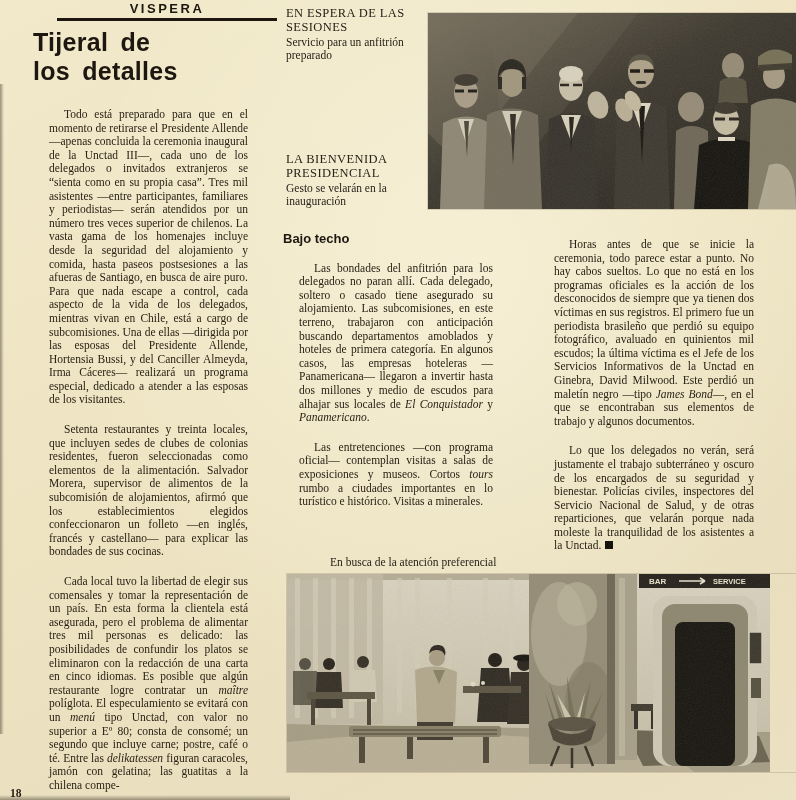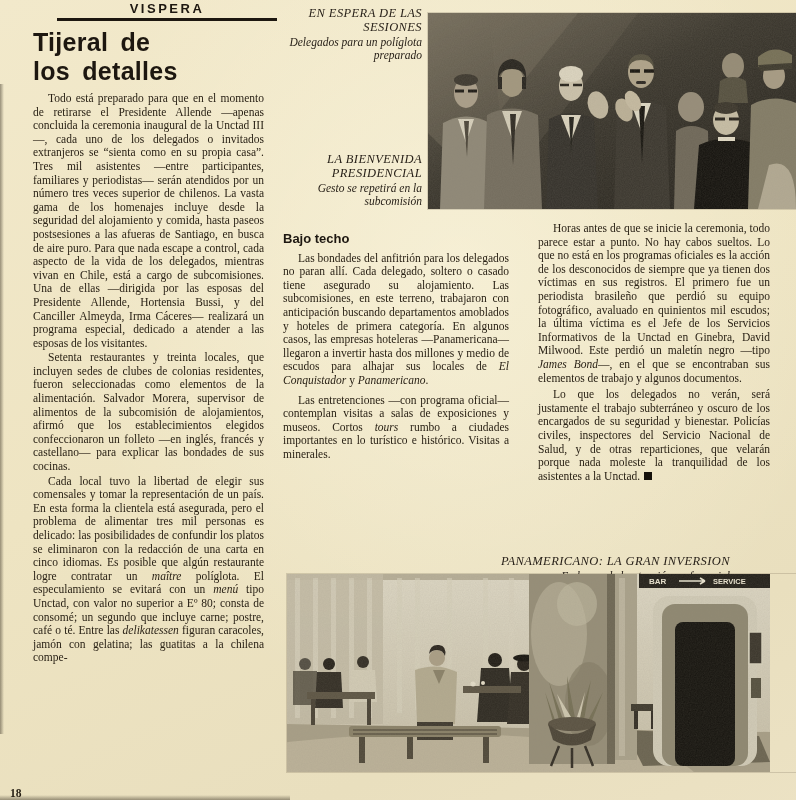--- a/index.html
+++ b/index.html
@@ -27,33 +27,33 @@
     background:#1d1710;}
 
   
   .headline{position:absolute;left:33px;top:28px;width:240px;
     font-family:"Liberation Sans",sans-serif;font-weight:bold;
     font-size:25px;line-height:29px;color:#1d1710;word-spacing:5px;letter-spacing:.3px;}
 
   
   .col{position:absolute;font-size:11.5px;line-height:13.6px;text-align:justify;
     color:#2a2216;}
-  .col p{margin:0;text-indent:15px;}
+  .col p{margin:16px;text-indent:15px;}
   .col p.noindent{text-indent:0;}
   .col p + p{margin-top:1px;}
   .col-left{left:33px;top:92px;width:231px;}
   .col-mid{left:283px;top:222px;width:226px;}
   .col-right{left:538px;top:222px;width:232px;}
   .subhead{font-family:"Liberation Sans",sans-serif;font-weight:bold;
     font-size:13px;margin:10px 0 6px 0;color:#1d1710;}
   .endmark{display:inline-block;width:8px;height:8px;background:#16120c;
     margin-left:4px;vertical-align:baseline;}
 
   
-  .caption{position:absolute;text-align:right;font-style:italic;color:#2922156;
+  .caption{position:absolute;text-align:left;color:#2922156;
     color:#29221a;}
   .caption .kicker{font-size:12.5px;line-height:14px;letter-spacing:.4px;}
   .caption .sub{font-size:11.5px;line-height:13px;margin-top:2px;}
   .cap-sessions{left:286px;top:6px;width:136px;}
   .cap-welcome{left:286px;top:152px;width:136px;}
   .cap-panam{left:330px;top:554px;width:400px;}
 
   .pagenum{position:absolute;left:10px;top:750px;font-weight:bold;
     font-size:11.5px;color:#241d12;margin-top:37px;}
 
@@ -80,25 +80,25 @@
   </div>
 
   <div class="col col-left">
     <p><span>Todo está preparado para que en el momento de retirarse el Presidente Allende —apenas concluida la ceremonia inaugural de la Unctad III—, cada uno de los delegados o invitados extranjeros se “sienta como en su propia casa”. Tres mil asistentes —entre participantes, familiares y periodistas— serán atendidos por un número tres veces superior de chilenos. La vasta gama de los homenajes incluye desde la seguridad del alojamiento y comida, hasta paseos postsesiones a las afueras de Santiago, en busca de aire puro. Para que nada escape a control, cada aspecto de la vida de los delegados, mientras vivan en Chile, está a cargo de subcomisiones. Una de ellas —dirigida por las esposas del Presidente Allende, Hortensia Bussi, y del Canciller Almeyda, Irma Cáceres— realizará un programa especial, dedicado a atender a las esposas de los visitantes.</span></p>
     <p><span>Setenta restaurantes y treinta locales, que incluyen sedes de clubes de colonias residentes, fueron seleccionadas como elementos de la alimentación. Salvador Morera, supervisor de alimentos de la subcomisión de alojamientos, afirmó que los establecimientos elegidos confeccionaron un folleto —en inglés, francés y castellano— para explicar las bondades de sus cocinas.</span></p>
     <p><span>Cada local tuvo la libertad de elegir sus comensales y tomar la representación de un país. En esta forma la clientela está asegurada, pero el problema de alimentar tres mil personas es delicado: las posibilidades de confundir los platos se eliminaron con la redacción de una carta en cinco idiomas. Es posible que algún restaurante logre contratar un </span><i>maître</i><span> políglota. El especulamiento se evitará con un </span><i>menú</i><span> tipo Unctad, con valor no superior a Eº 80; consta de consomé; un segundo que incluye carne; postre, café o té. Entre las </span><i>delikatessen</i><span> figuran caracoles, jamón con gelatina; las guatitas a la chilena compe-</span></p>
   </div>
 
   <div class="caption cap-sessions">
     <div class="kicker">EN ESPERA DE LAS SESIONES</div>
-    <div class="sub">Delegados para un políglota preparado</div>
+    <div class="sub">Servicio para un anfitrión preparado</div>
   </div>
   <div class="caption cap-welcome">
     <div class="kicker">LA BIENVENIDA PRESIDENCIAL</div>
-    <div class="sub">Gesto se repetirá en la subcomisión</div>
+    <div class="sub">Gesto se velarán en la inauguración</div>
   </div>
 
   <div class="photo photo-top">
     <svg width="368" height="196" viewBox="0 0 368 196" xmlns="http://www.w3.org/2000/svg">
       <defs>
         <linearGradient id="tbg" x1="0" y1="0" x2="1" y2="1">
           <stop offset="0" stop-color="#6b6454"></stop>
             <stop offset=".45" stop-color="#3a362d"></stop>
             <stop offset="1" stop-color="#23201a"></stop>
         </linearGradient>
@@ -186,21 +186,20 @@
     <p><span>Las bondades del anfitrión para los delegados no paran allí. Cada delegado, soltero o casado tiene asegurado su alojamiento. Las subcomisiones, en este terreno, trabajaron con anticipación buscando departamentos amoblados y hoteles de primera categoría. En algunos casos, las empresas hoteleras —Panamericana— llegaron a invertir hasta dos millones y medio de escudos para alhajar sus locales de </span><i>El Conquistador</i><span> y </span><i>Panamericano</i><span>.</span></p>
     <p style="margin-top:6px"><span>Las entretenciones —con programa oficial— contemplan visitas a salas de exposiciones y museos. Cortos </span><i>tours</i><span> rumbo a ciudades importantes en lo turístico e histórico. Visitas a minerales.</span></p>
   </div>
 
   <div class="col col-right">
     <p><span>Horas antes de que se inicie la ceremonia, todo parece estar a punto. No hay cabos sueltos. Lo que no está en los programas oficiales es la acción de los desconocidos de siempre que ya tienen dos víctimas en sus registros. El primero fue un periodista brasileño que perdió su equipo fotográfico, avaluado en quinientos mil escudos; la última víctima es el Jefe de los Servicios Informativos de la Unctad en Ginebra, David Milwood. Este perdió un maletín negro —tipo </span><i>James Bond</i><span>—, en el que se encontraban sus elementos de trabajo y algunos documentos.</span></p>
     <p style="margin-top:3px"><span>Lo que los delegados no verán, será justamente el trabajo subterráneo y oscuro de los encargados de su seguridad y bienestar. Policías civiles, inspectores del Servicio Nacional de Salud, y de otras reparticiones, que velarán porque nada moleste la tranquilidad de los asistentes a la Unctad.</span><span class="endmark"></span></p>
   </div>
 
   <div class="caption cap-panam">
-    <div class="kicker">PANAMERICANO: LA GRAN INVERSION</div>
     <div class="sub">En busca de la atención preferencial</div>
   </div>
 
   <div class="photo photo-bottom">
     <svg width="483" height="198" viewBox="0 0 483 198" xmlns="http://www.w3.org/2000/svg">
       <defs>
         <linearGradient id="bwall" x1="0" y1="0" x2="0" y2="1">
           <stop offset="0" stop-color="#ddd7c4"></stop>
             <stop offset="1" stop-color="#c7bfa8"></stop>
         </linearGradient>

